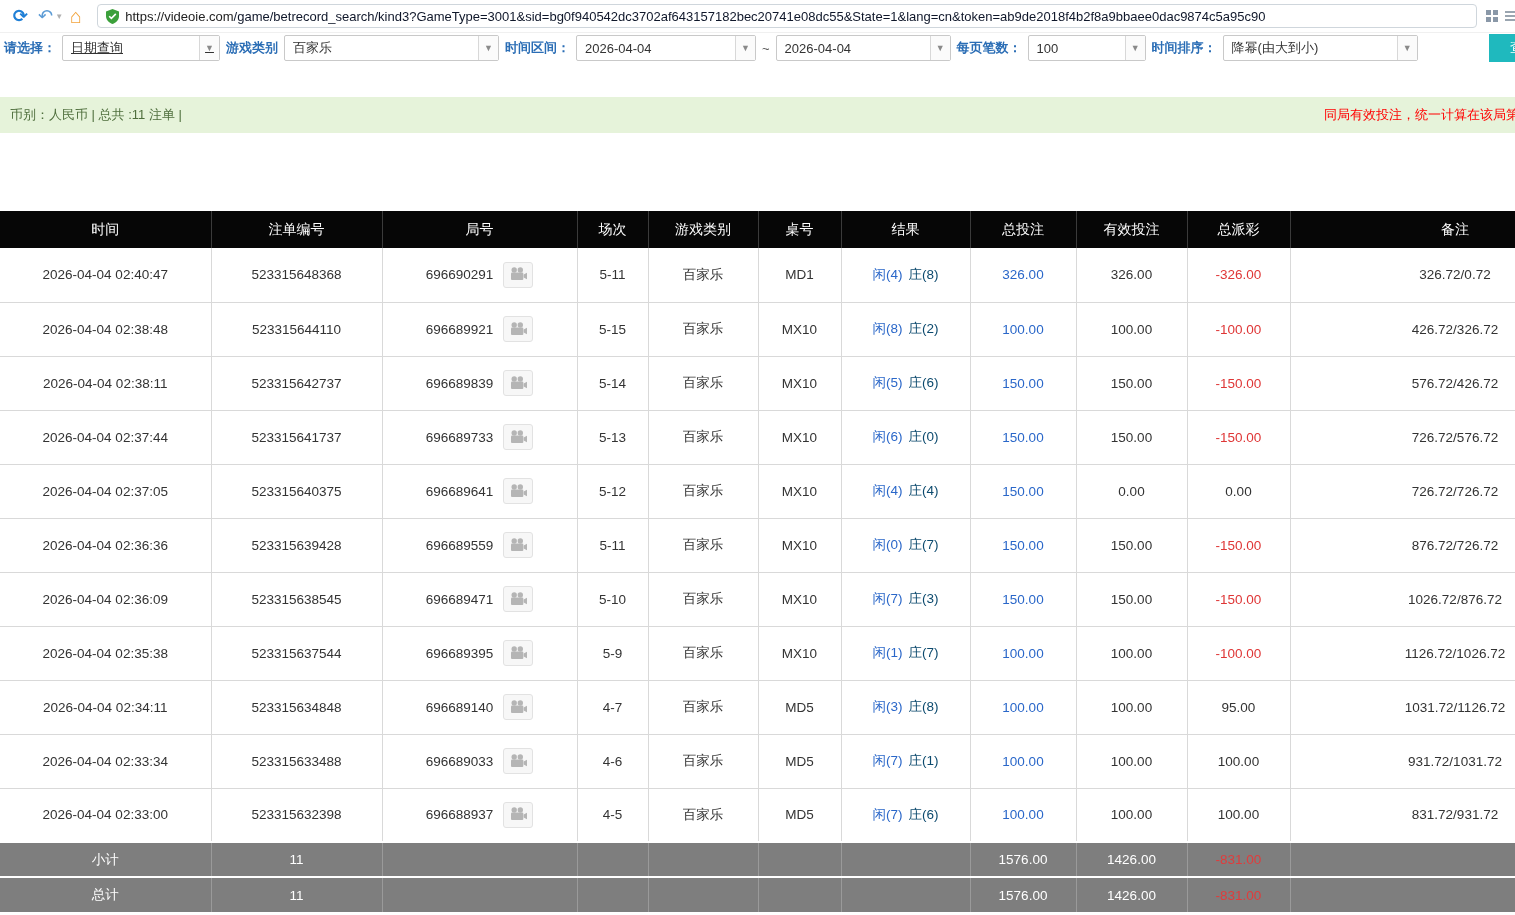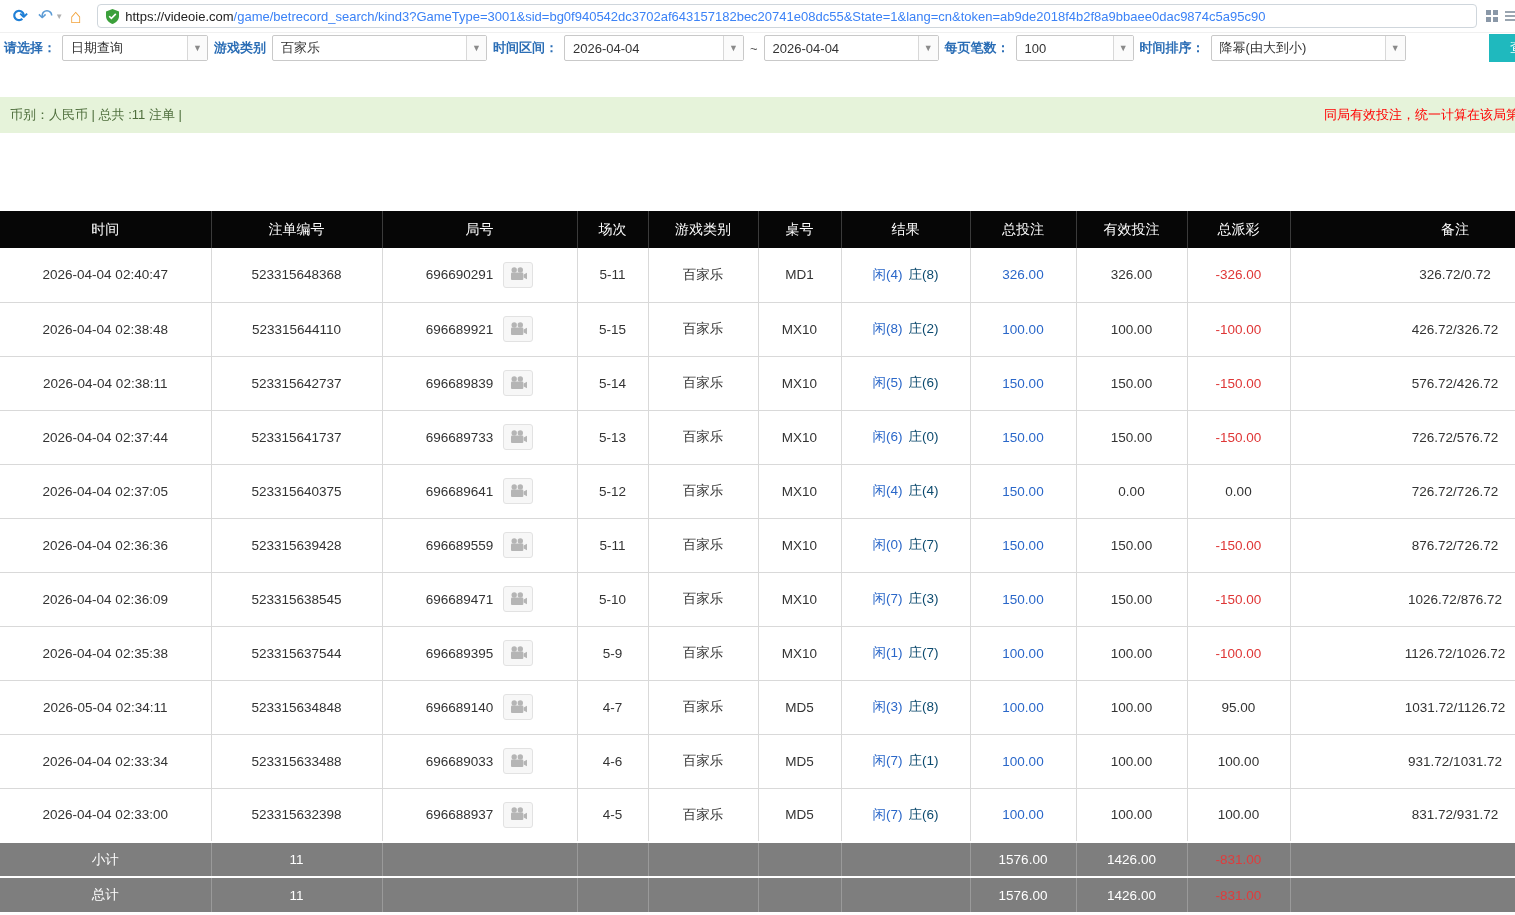--- a/index.html
+++ b/index.html
@@ -10,21 +10,21 @@
   .browser-bar { height:33px; display:flex; align-items:center; padding:0 6px 0 8px;
     background:#fff; border-bottom:1px solid #f0f0f0; }
   .nav-ico { font-size:18px; line-height:1; margin:0 5px; cursor:pointer; user-select:none; }
   .reload { color:#1f7fd6; font-weight:bold; }
   .undo { color:#5b9bd5; }
   .undo-caret { font-size:8px; color:#b0b0b0; margin-left:-3px; margin-right:2px; }
   .home { color:#f2a33c; font-size:20px; }
   .url-bar { flex:1; height:24px; margin:0 8px 0 10px; border:1px solid #cfd6dc; border-radius:4px;
     background:#fff; display:flex; align-items:center; padding:0 8px; overflow:hidden; }
   .url-text { font-size:13px; white-space:nowrap; color:#222; margin-left:6px; }
-  .url-text .path { color:#3b82f6; }
+  .url-text .path { color:#0f172a; }
   .tb-right { display:flex; align-items:center; gap:6px; margin-right:-6px; }
 
   
   .filter-bar { height:30px; display:flex; align-items:center; gap:6px; padding-left:4px;
     overflow:hidden; white-space:nowrap; }
   .flabel { color:#2a6db5; font-weight:bold; font-size:13px; flex:none; }
   .combo { display:flex; align-items:stretch; height:26px; background:#fff; border:1px solid #c9c9c9;
     border-radius:2px; font-size:13px; color:#333; flex:none; cursor:pointer; }
   .combo .val { padding:0 8px; display:flex; align-items:center; flex:1; overflow:hidden; }
   .combo .arrow { width:20px; border-left:1px solid #d8d8d8; display:flex; align-items:center;
@@ -92,21 +92,21 @@
             <rect x="0" y="6" width="10" height="2"></rect>
             <rect x="0" y="10" width="10" height="2"></rect>
           </g>
         </svg>
     </span>
   </div>
 </div>
 
 <div class="filter-bar">
   <span class="flabel">请选择：</span>
-  <div class="combo" style="width:146px;">
+  <div class="combo" style="width:158px;text-decoration:underline;">
     <span class="val">日期查询</span>
     <span class="arrow">▼</span>
   </div>
   <span class="flabel">游戏类别</span>
   <div class="combo" style="width:215px;">
     <span class="val">百家乐</span>
     <span class="arrow">▼</span>
   </div>
   <span class="flabel">时间区间：</span>
   <div class="combo" style="width:180px;">
@@ -360,21 +360,21 @@
         <td class="">5-9</td>
         <td class="">百家乐</td>
         <td class="">MX10</td>
         <td class=""><span class="p-result">闲(1)</span><span class="b-result">庄(7)</span></td>
         <td class=""><span class="link">100.00</span></td>
         <td class="">100.00</td>
         <td class=""><span class="neg">-100.00</span></td>
         <td class="">1126.72/1026.72</td>
       </tr>
       <tr>
-        <td class="">2026-05-04 02:34:11</td>
+        <td class="">2026-04-04 02:34:11</td>
         <td class="">523315634848</td>
         <td class=""><span class="round-wrap">
             <span>696689140</span>
             <span class="vid-btn">
               <svg width="17" height="15" viewBox="0 0 17 15">
                 <g fill="#b5b5b5">
                   <circle cx="4.2" cy="3" r="2.7"></circle>
                   <circle cx="10.3" cy="3" r="2.7"></circle>
                   <rect x="1" y="5.6" width="12.3" height="7.4" rx="1"></rect>
                   <path d="M13.6 7.4 L17 5.8 V12.2 L13.6 10.6 Z"></path>

